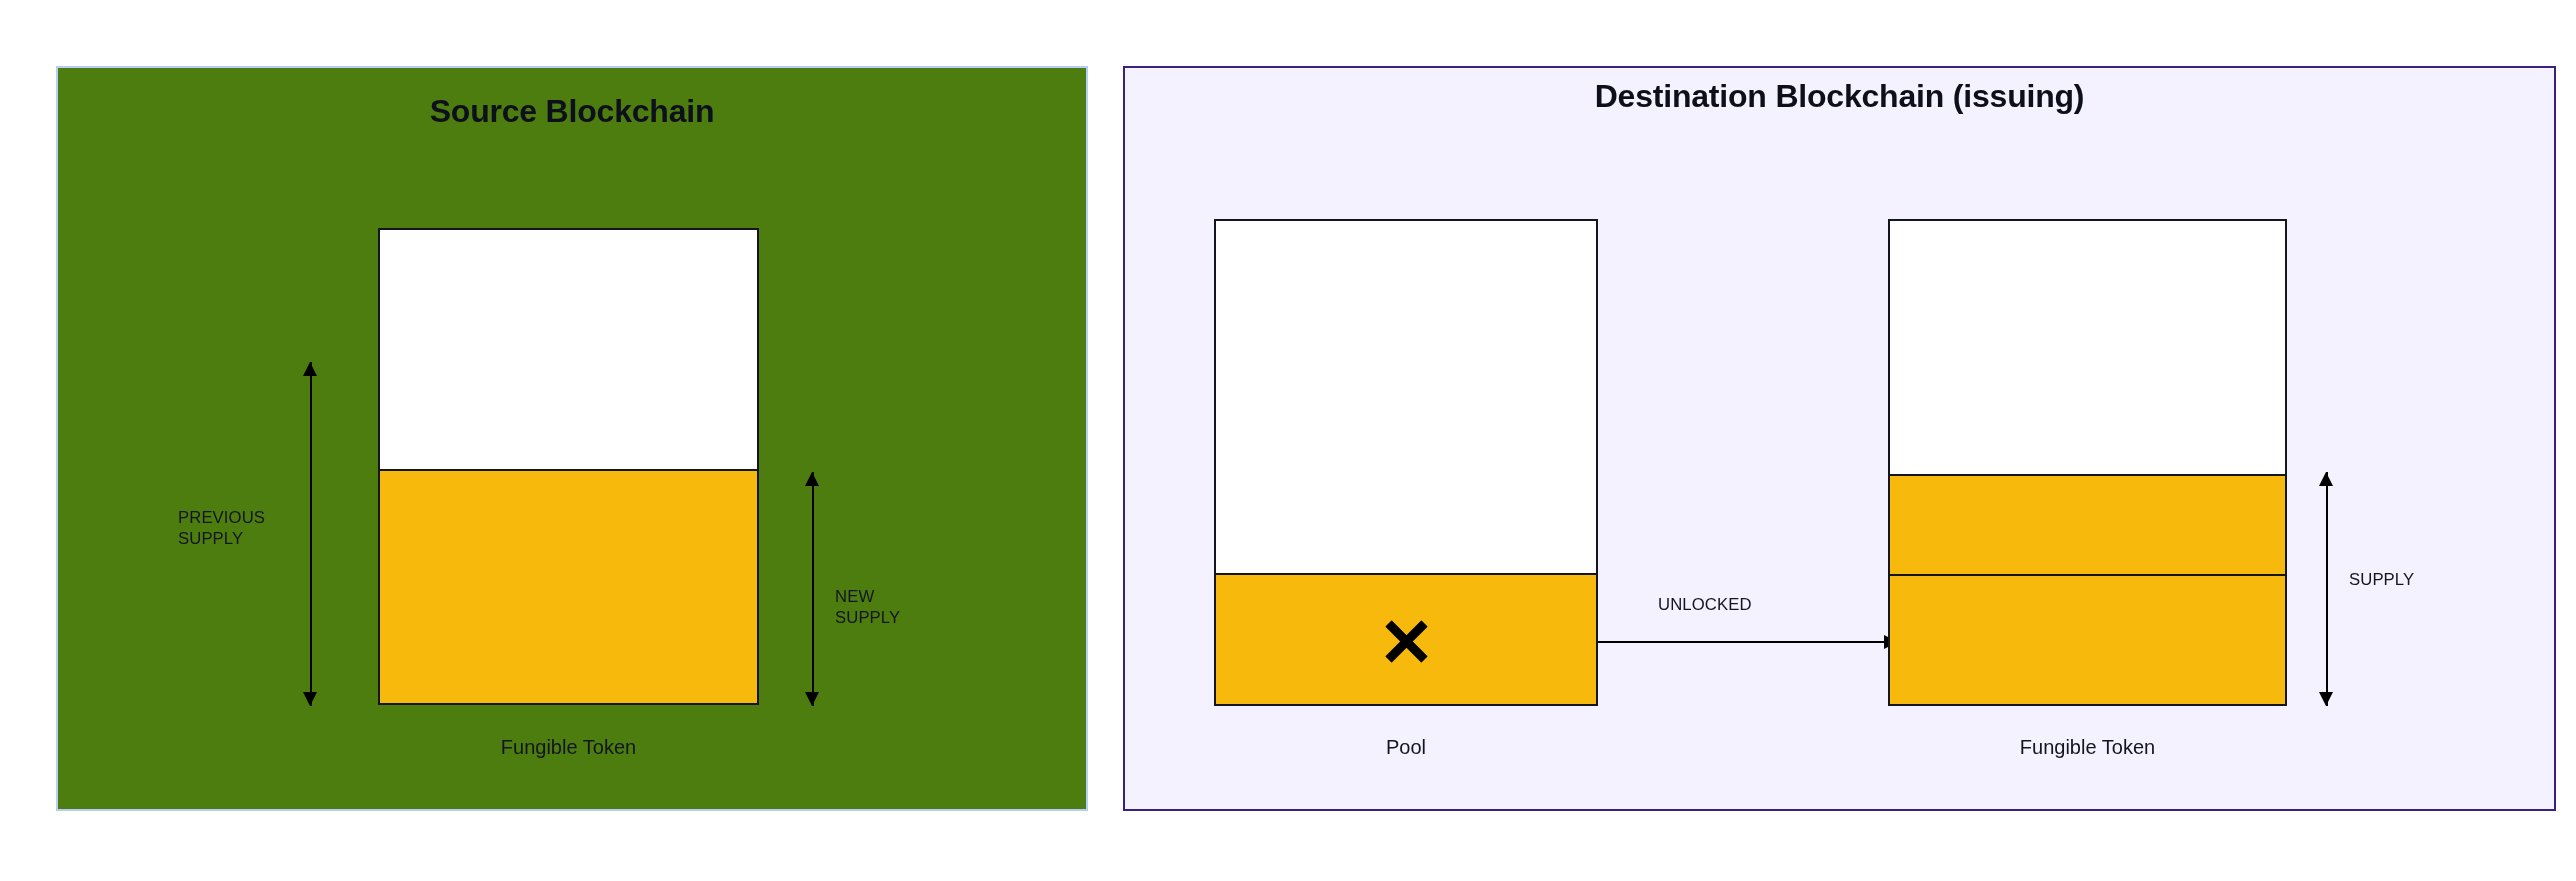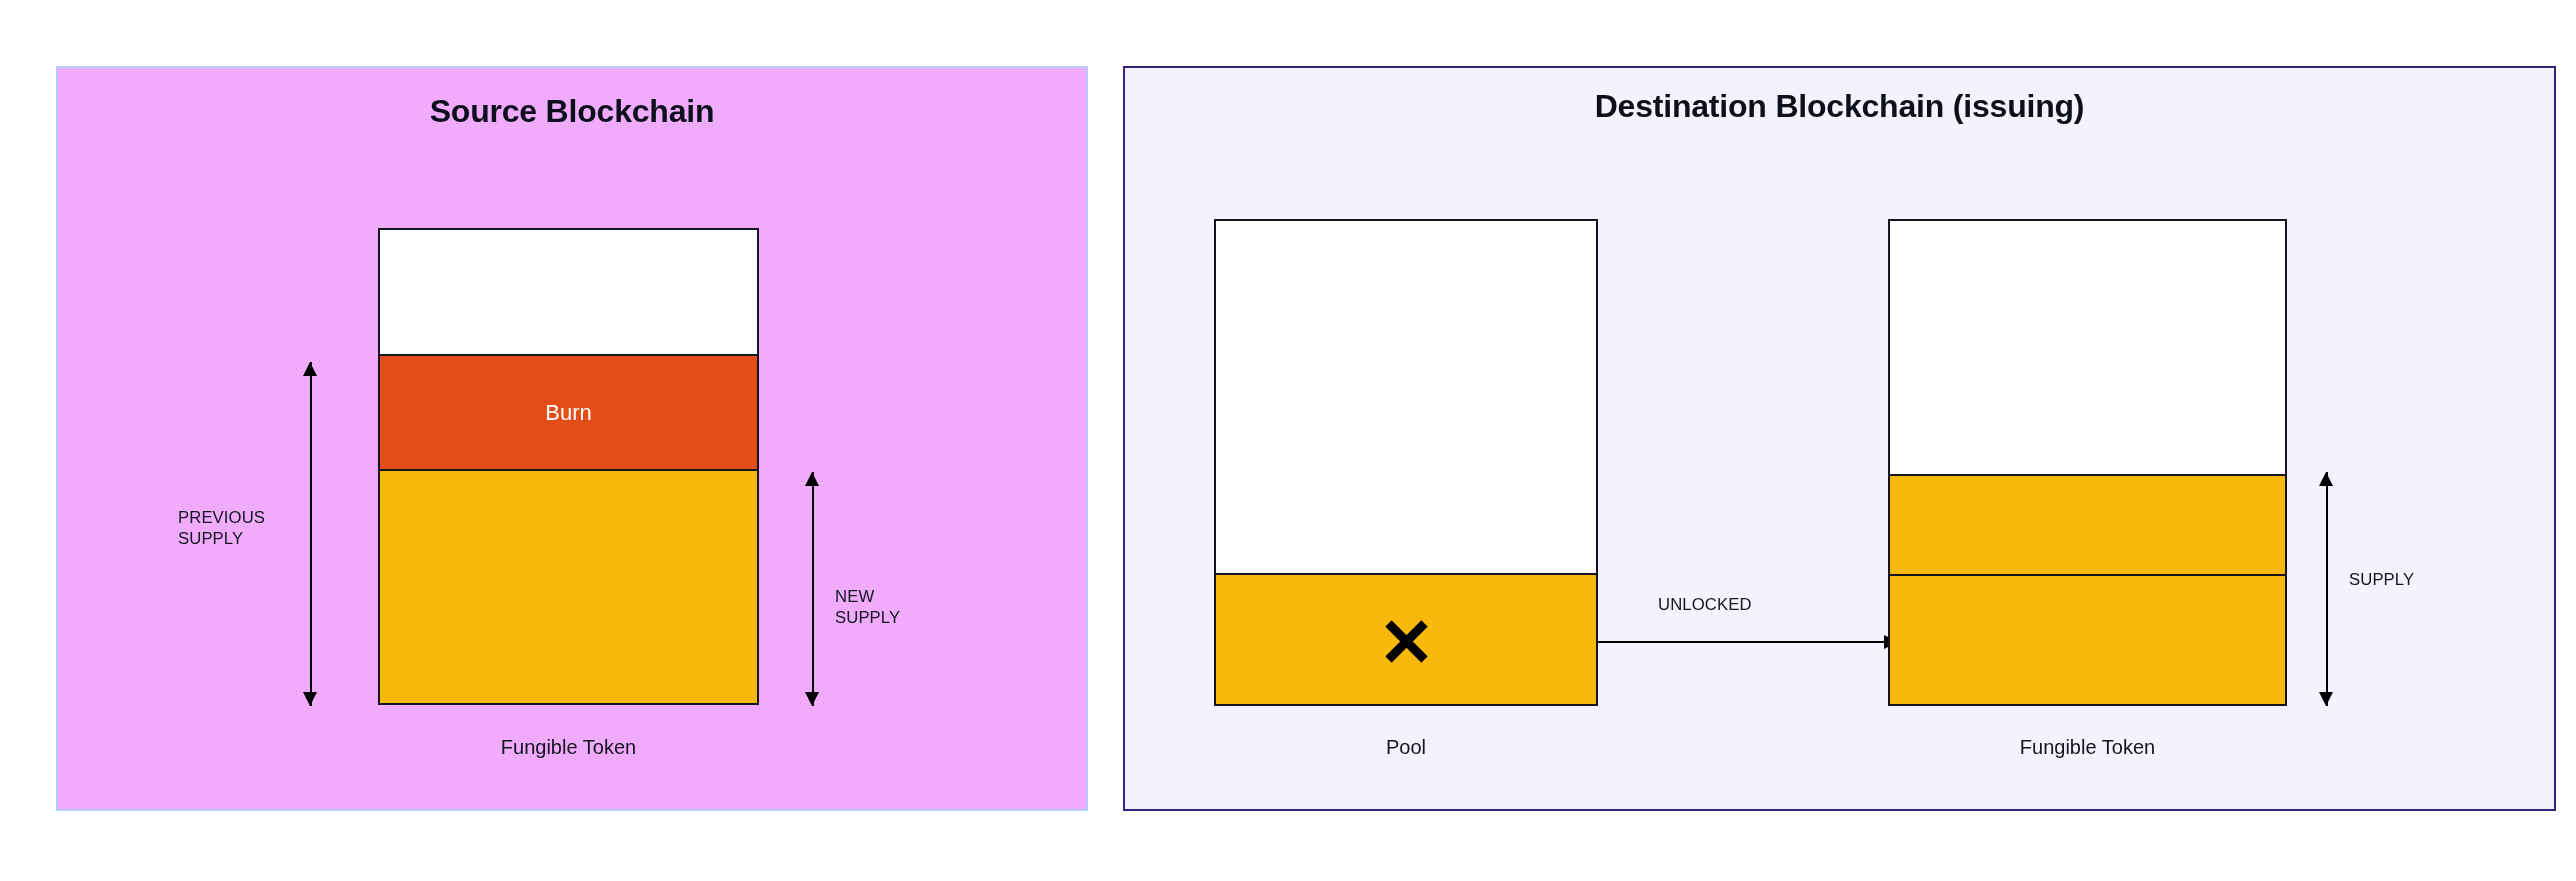--- a/index.html
+++ b/index.html
@@ -2,21 +2,21 @@
 <html style="font-size:9px"><head>
 <meta charset="utf-8">
 <style>
   html,body{margin:0;padding:0;background:#ffffff;}
   body{width:2576px;height:881px;position:relative;overflow:hidden;
        font-family:"Liberation Sans","DejaVu Sans",sans-serif;}
 
   .panel{position:absolute;box-sizing:border-box;}
 
   #panel-source{left:56px;top:66px;width:1032px;height:745px;
-      background:#f0abfc;border:2.2px solid #B6CDF7;}
+      background:#4d7c0f;border:2.2px solid #B6CDF7;}
   #panel-dest{left:1123px;top:66px;width:1433px;height:745px;
       background:#F4F2FE;border:2.2px solid #3A2080;}
 
   .panel-title{position:absolute;left:0;right:0;text-align:center;
       font-size:32px;font-weight:700;color:#0D0F1C;letter-spacing:-0.2px;
       white-space:nowrap;}
 
   
   .bar-box{position:absolute;box-sizing:border-box;
       border:2.2px solid #13151F;background:#ffffff;
@@ -61,23 +61,20 @@
 </style>
 </head>
 <body>
 
 <div class="panel" id="panel-source">
   <div class="panel-title" style="top:24.5px;">Source Blockchain</div>
 </div>
 
 <div class="bar-box" style="left:378px;top:228px;width:381px;height:477px;">
   <div class="seg white"></div>
-  <div class="seg burn" style="height:115px;">
-    <span class="seg-label">Burn</span>
-  </div>
   <div class="seg token" style="height:234px;"></div>
 </div>
 
 <div class="caption" style="left:378px;top:736px;width:381px;">Fungible Token</div>
 
 <div class="vmeasure" style="left:300px;top:362px;height:344px;">
   <div class="shaft"></div>
   <div class="head up"></div>
   <div class="head down"></div>
 </div>
@@ -86,21 +83,21 @@
 
 <div class="vmeasure" style="left:802px;top:472px;height:234px;">
   <div class="shaft"></div>
   <div class="head up"></div>
   <div class="head down"></div>
 </div>
 <div class="anno center" style="left:835px;top:560px;width:111px;margin-top:26px;">NEW
 SUPPLY</div>
 
 <div class="panel" id="panel-dest">
-  <div class="panel-title" style="top:20px;">Destination Blockchain (issuing)</div>
+  <div class="panel-title" style="top:10px;">Destination Blockchain (issuing)</div>
 </div>
 
 <div class="bar-box" style="left:1214px;top:219px;width:384px;height:487px;">
   <div class="seg white"></div>
   <div class="seg token" style="height:131px;">
     <div class="x-mark">
       <span class="a"></span>
         <span class="b"></span>
     </div>
   </div>

